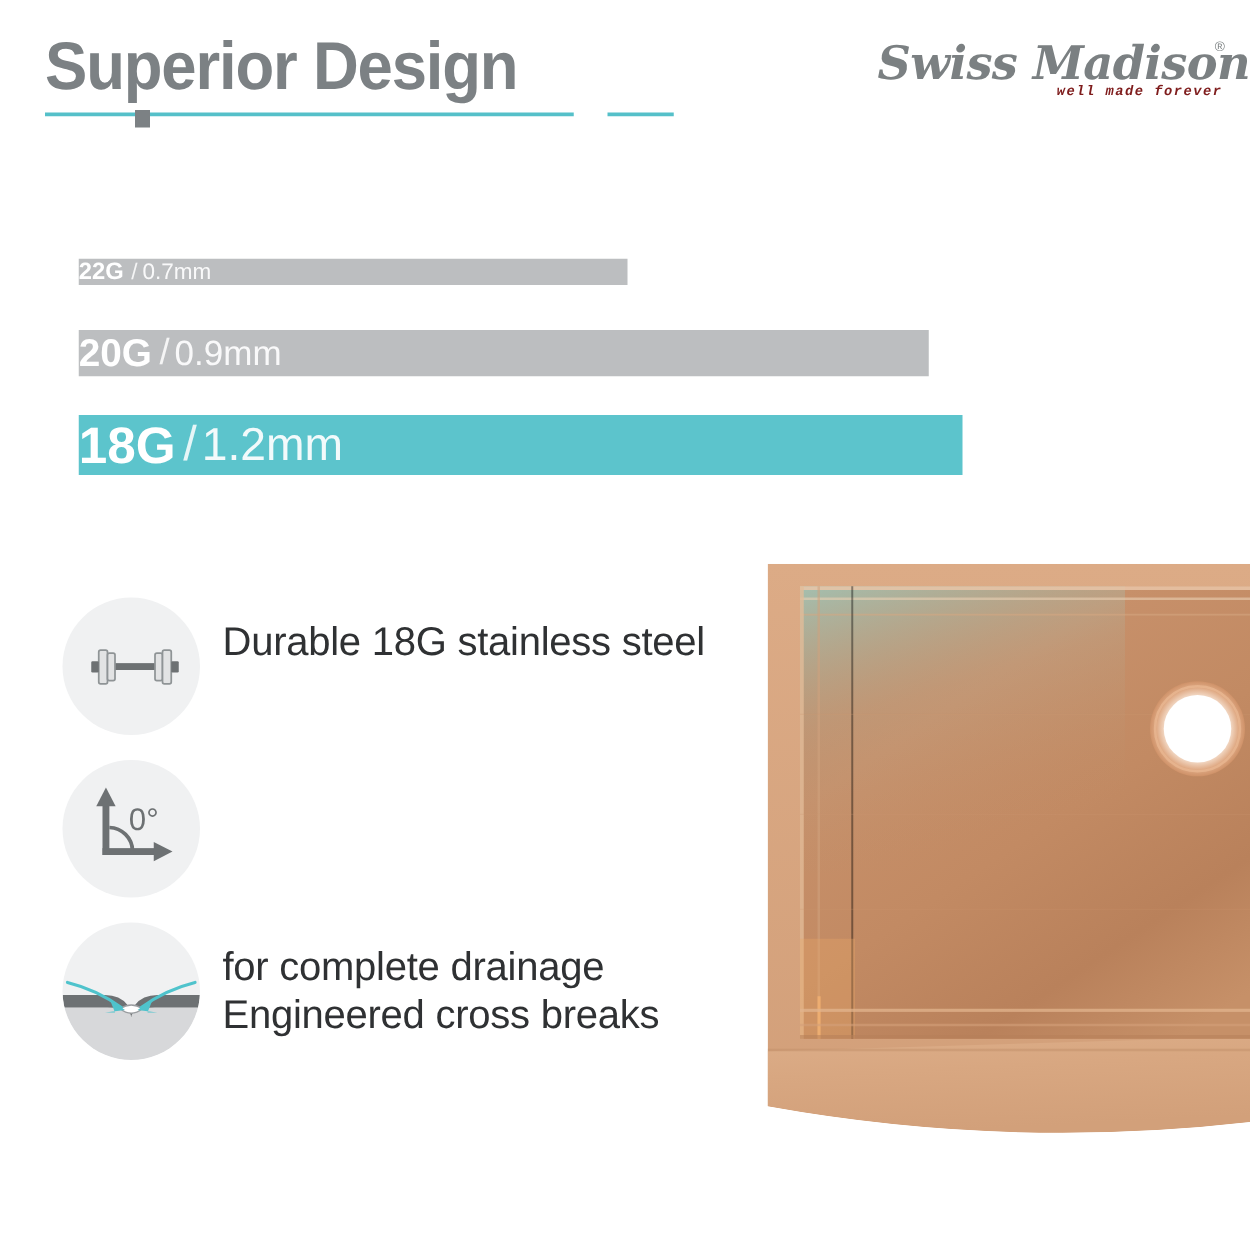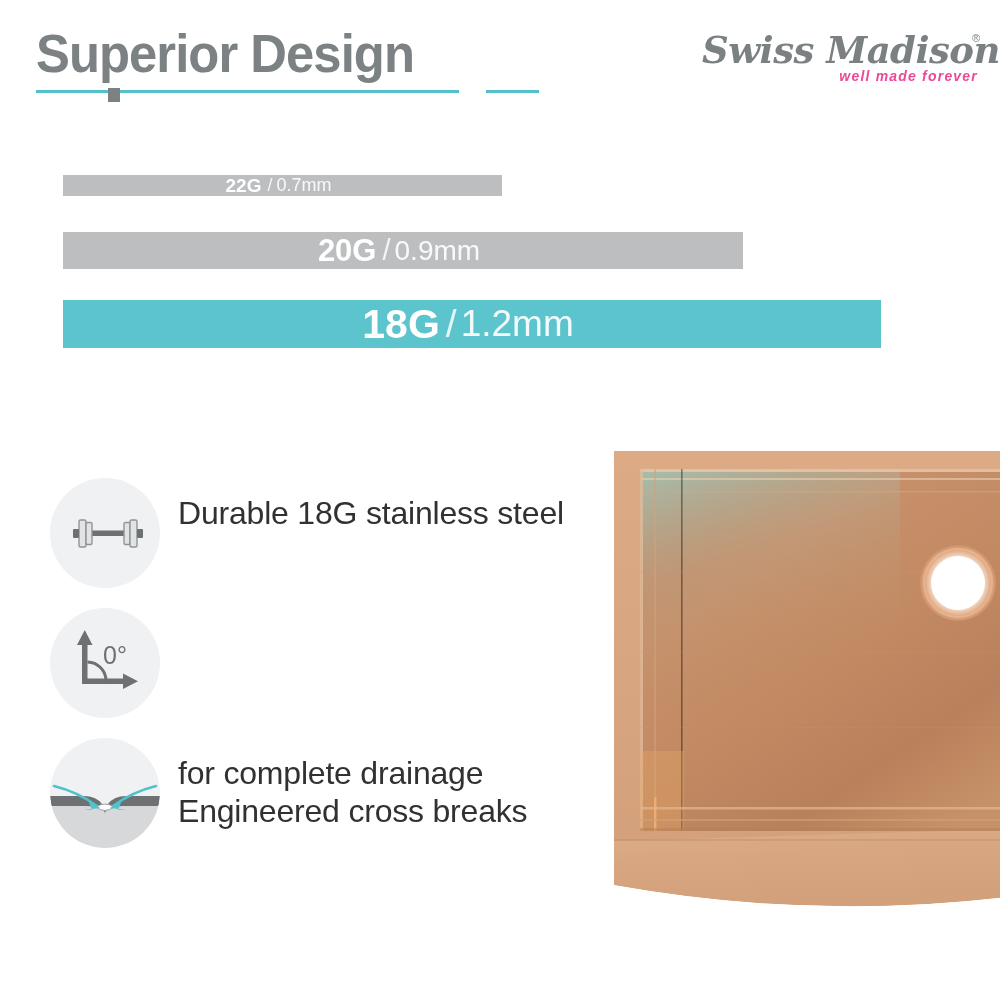--- a/index.html
+++ b/index.html
@@ -38,48 +38,48 @@
     font-style:italic; font-weight:bold;
     font-size:37px; color:#7b8082;
     letter-spacing:-0.5px; white-space:nowrap;margin-left:20px;
   }
   .logo-reg {
     position:absolute; right:2px; top:4px;
     font-size:11px; color:#7b8082; font-family:"Liberation Sans", sans-serif;
   }
   .logo-tag {
     position:absolute; right:4px; top:40px;
-    font-family:Liberation Sans, sans-serif;
+    font-family:Liberation Mono, monospace;
     font-style:italic; font-weight:bold;
-    font-size:14px; color:#ec4899;
+    font-size:11px; color:#7f1d1d;
     letter-spacing:1.2px; white-space:nowrap;
   }
 
   
   .gauges { position:absolute; left:0; top:150px; width:1000px; height:230px; }
   .bar {
     position:absolute; left:63px;
-    display:flex; align-items:center; justify-content:center;
-    padding-right:8px; white-space:nowrap; color:#ffffff;
+    display:flex; align-items:center; justify-content:flex-start;
+    padding-right:8px; white-space:nowrap; color:#ffffff;margin-top:32px;
   }
   .bar-g { font-weight:bold; }
   .bar-slash { font-weight:normal; opacity:.85; margin:0 4px 0 6px; }
   .bar-mm { font-weight:normal; opacity:.92; }
 
   .bar-1 { top:25px; width:439px; height:21px; background:#bcbec0; }
   .bar-1 .bar-g  { font-size:19px; }
   .bar-1 .bar-slash { font-size:18px; }
   .bar-1 .bar-mm { font-size:18px; }
 
   .bar-2 { top:82px; width:680px; height:37px; background:#bcbec0; }
   .bar-2 .bar-g  { font-size:31px; }
   .bar-2 .bar-slash { font-size:29px; }
   .bar-2 .bar-mm { font-size:28px; }
 
-  .bar-3 { top:150px; width:818px; height:48px; background:#5cc4cc; }
+  .bar-3 { top:150px; width:707px; height:48px; background:#5cc4cc; }
   .bar-3 .bar-g  { font-size:41px; }
   .bar-3 .bar-slash { font-size:39px; }
   .bar-3 .bar-mm { font-size:37px; }
 
   
   .features { position:absolute; left:0; top:470px; width:620px; }
   .feature { position:absolute; left:50px; display:flex; align-items:flex-start; }
   .feature-1 { top:8px; }
   .feature-2 { top:138px; }
   .feature-3 { top:268px; }

